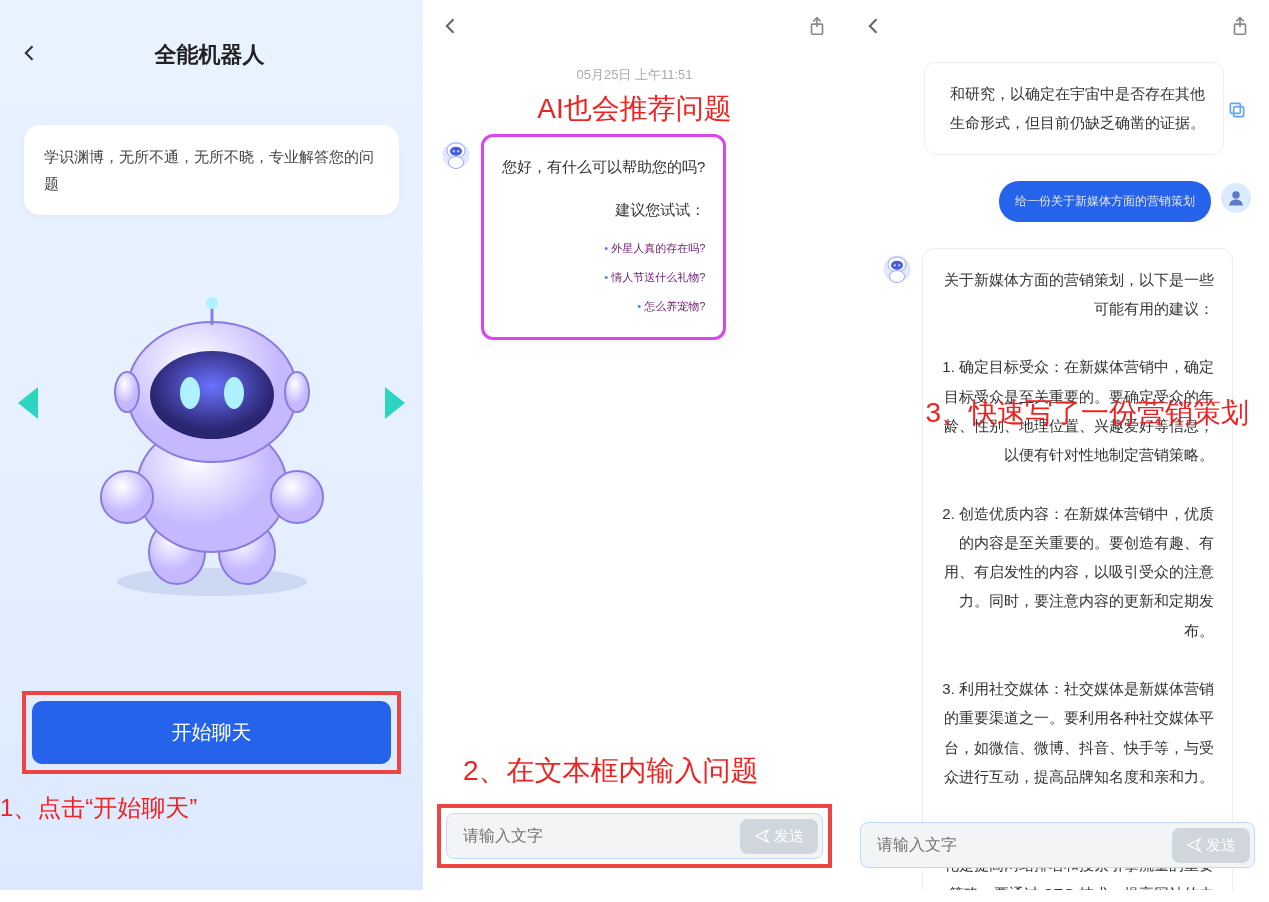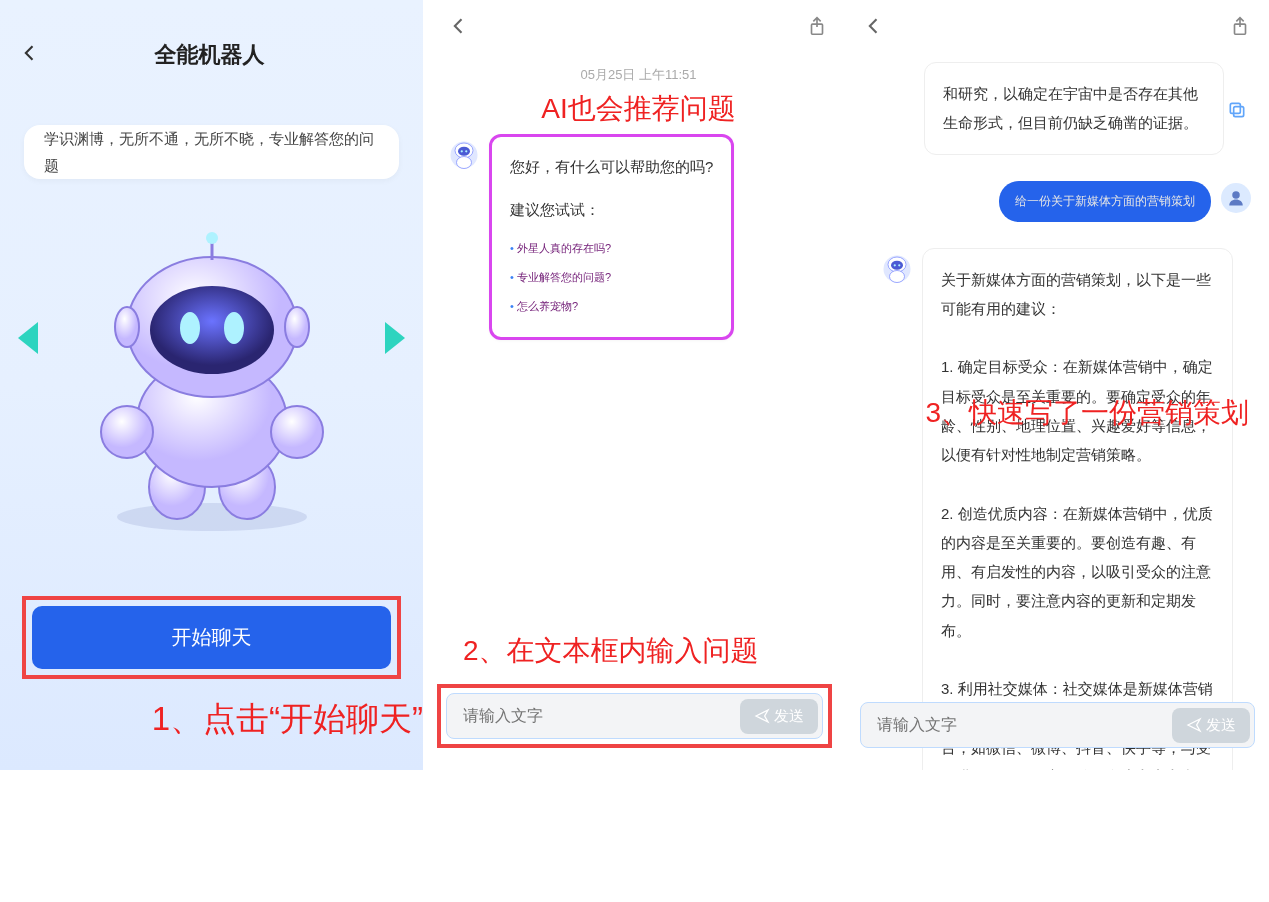--- a/index.html
+++ b/index.html
@@ -6,21 +6,21 @@
   body {
     font-family: "PingFang SC", "Microsoft YaHei", sans-serif;
     background: #fff;
     width: 1269px;
     height: 902px;
     display: flex;
     overflow: hidden;
   }
   .panel {
     position: relative;
-    height: 770px;
+    height: 890px;
     flex: 0 0 423px;
     display: flex;
     flex-direction: column;
   }
   
   .p1 {
     background: linear-gradient(to bottom, #e9f2ff 0%, #e6f0ff 50%, #dce9ff 100%);
   }
   .p1-header {
     display:flex;
@@ -37,21 +37,21 @@
     text-align:center;
     font-size: 22px;
     font-weight:700;
     color:#222;
     margin-right:24px;
   }
   .intro-bubble {
     margin: 30px 24px 0 24px;
     background:#fff;
     border-radius:16px;
-    padding:0 20px;
+    padding:18px 20px;
     font-size:15px;
     line-height:1.8;
     color:#444;
     box-shadow:0 2px 6px rgba(0,0,0,0.04);
   }
   .robot-wrap {
     position:relative;
     flex:1;
     display:flex;
     align-items:center;
@@ -77,26 +77,26 @@
     background:#2563eb;
     color:#fff;
     text-align:center;
     font-size:20px;
     padding:18px 0;
     border-radius:10px;
     cursor:pointer;
   }
   .anno1 {
     color:#ef2222;
-    font-size:33px;
-    text-align:right;
-    margin-bottom:28px;
+    font-size:24px;
+    text-align:left;
+    margin-bottom:66px;
   }
   
-  .p2 { background:#fff;padding-left:8px; }
+  .p2 { background:#fff; }
   .p2-header {
     display:flex;
     align-items:center;
     justify-content:space-between;
     padding:14px 18px;
   }
   .share-icon svg { width:22px; height:22px; stroke:#888; }
   .timestamp {
     text-align:center;
     color:#aaa;
@@ -107,20 +107,21 @@
     color:#ef2222;
     font-size:28px;
     font-weight:500;
     text-align:center;
     margin-top:6px;
   }
   .chat-row {
     display:flex;
     align-items:flex-start;
     padding:6px 18px;
+    text-align:right;
   }
   .avatar-bot {
     width:30px;height:30px;
     flex:0 0 30px;
     margin-right:10px;
     margin-top:6px;
   }
   .avatar-user {
     width:30px;height:30px;
     flex:0 0 30px;
@@ -333,21 +334,21 @@
           <ellipse cx="20" cy="15" rx="8" ry="6" fill="#4c5bd4"></ellipse>
           <circle cx="17" cy="15" r="1.5" fill="#aef2ff"></circle>
           <circle cx="23" cy="15" r="1.5" fill="#aef2ff"></circle>
           <ellipse cx="20" cy="30" rx="10" ry="8" fill="#fff" stroke="#7c8cff"></ellipse>
         </svg>
     </div>
     <div class="bot-bubble">
       <div class="greet">您好，有什么可以帮助您的吗?</div>
       <div class="try">建议您试试：</div>
       <div class="suggestion">外星人真的存在吗?</div>
-      <div class="suggestion">专业解答您的问题?</div>
+      <div class="suggestion">情人节送什么礼物?</div>
       <div class="suggestion">怎么养宠物?</div>
     </div>
   </div>
 
   <div class="anno2">2、在文本框内输入问题</div>
 
   <div class="input-bar-wrap">
     <div class="input-bar">
       <input type="text" placeholder="请输入文字" style="">
       <div class="send-btn">

